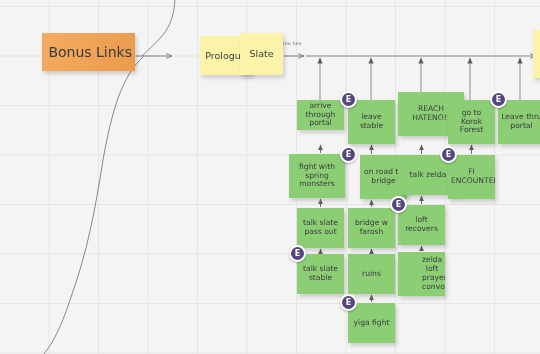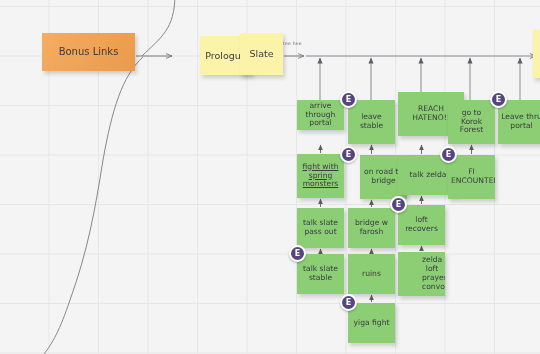--- a/index.html
+++ b/index.html
@@ -51,22 +51,23 @@
   .note-green {
     background: #8bce74;
     font-size: 7.6px;
   }
   .note-yellow {
     background: #fbf3a8;
     font-size: 9.5px;
   }
   .note-orange {
     background: #f0a355;
-    font-size: 10px;
+    font-size: 14px;
     background-image: linear-gradient(120deg, #f3ad62 0%, #eb9a4b 100%);
+    text-align: right;
   }
   .note span {
     display: block;
     width: 100%;
   }
   
   .ebadge {
     position: absolute;
     width: 17px;
     height: 17px;
@@ -161,21 +162,21 @@
   <div class="note note-yellow" style="left:533px; top:30px; width:14px; height:48px;">
     <span></span>
   </div>
 
   <div class="tl-label" style="left:283px; top:41px;">tee hee</div>
 
   <div id="columns-host">
       <div class="note note-green" style="left: 297px; top: 100px; width: 47px; height: 30px;">
         <span>arrive through portal</span>
       </div>
-      <div class="note note-green" style="left: 297px; top: 154px; width: 47px; height: 44px; text-decoration: underline;">
+      <div class="note note-green" style="left: 289px; top: 154px; width: 56px; height: 44px;">
         <span>fight with spring monsters</span>
       </div>
       <div class="note note-green" style="left: 297px; top: 208px; width: 47px; height: 40px;">
         <span>talk slate pass out</span>
       </div>
       <div class="note note-green" style="left: 297px; top: 254px; width: 47px; height: 40px;">
         <span>talk slate stable</span>
       </div>
       <div class="ebadge" style="left: 289px; top: 245px;">E</div>
       <div class="note note-green" style="left: 348px; top: 100px; width: 47px; height: 44px;">

